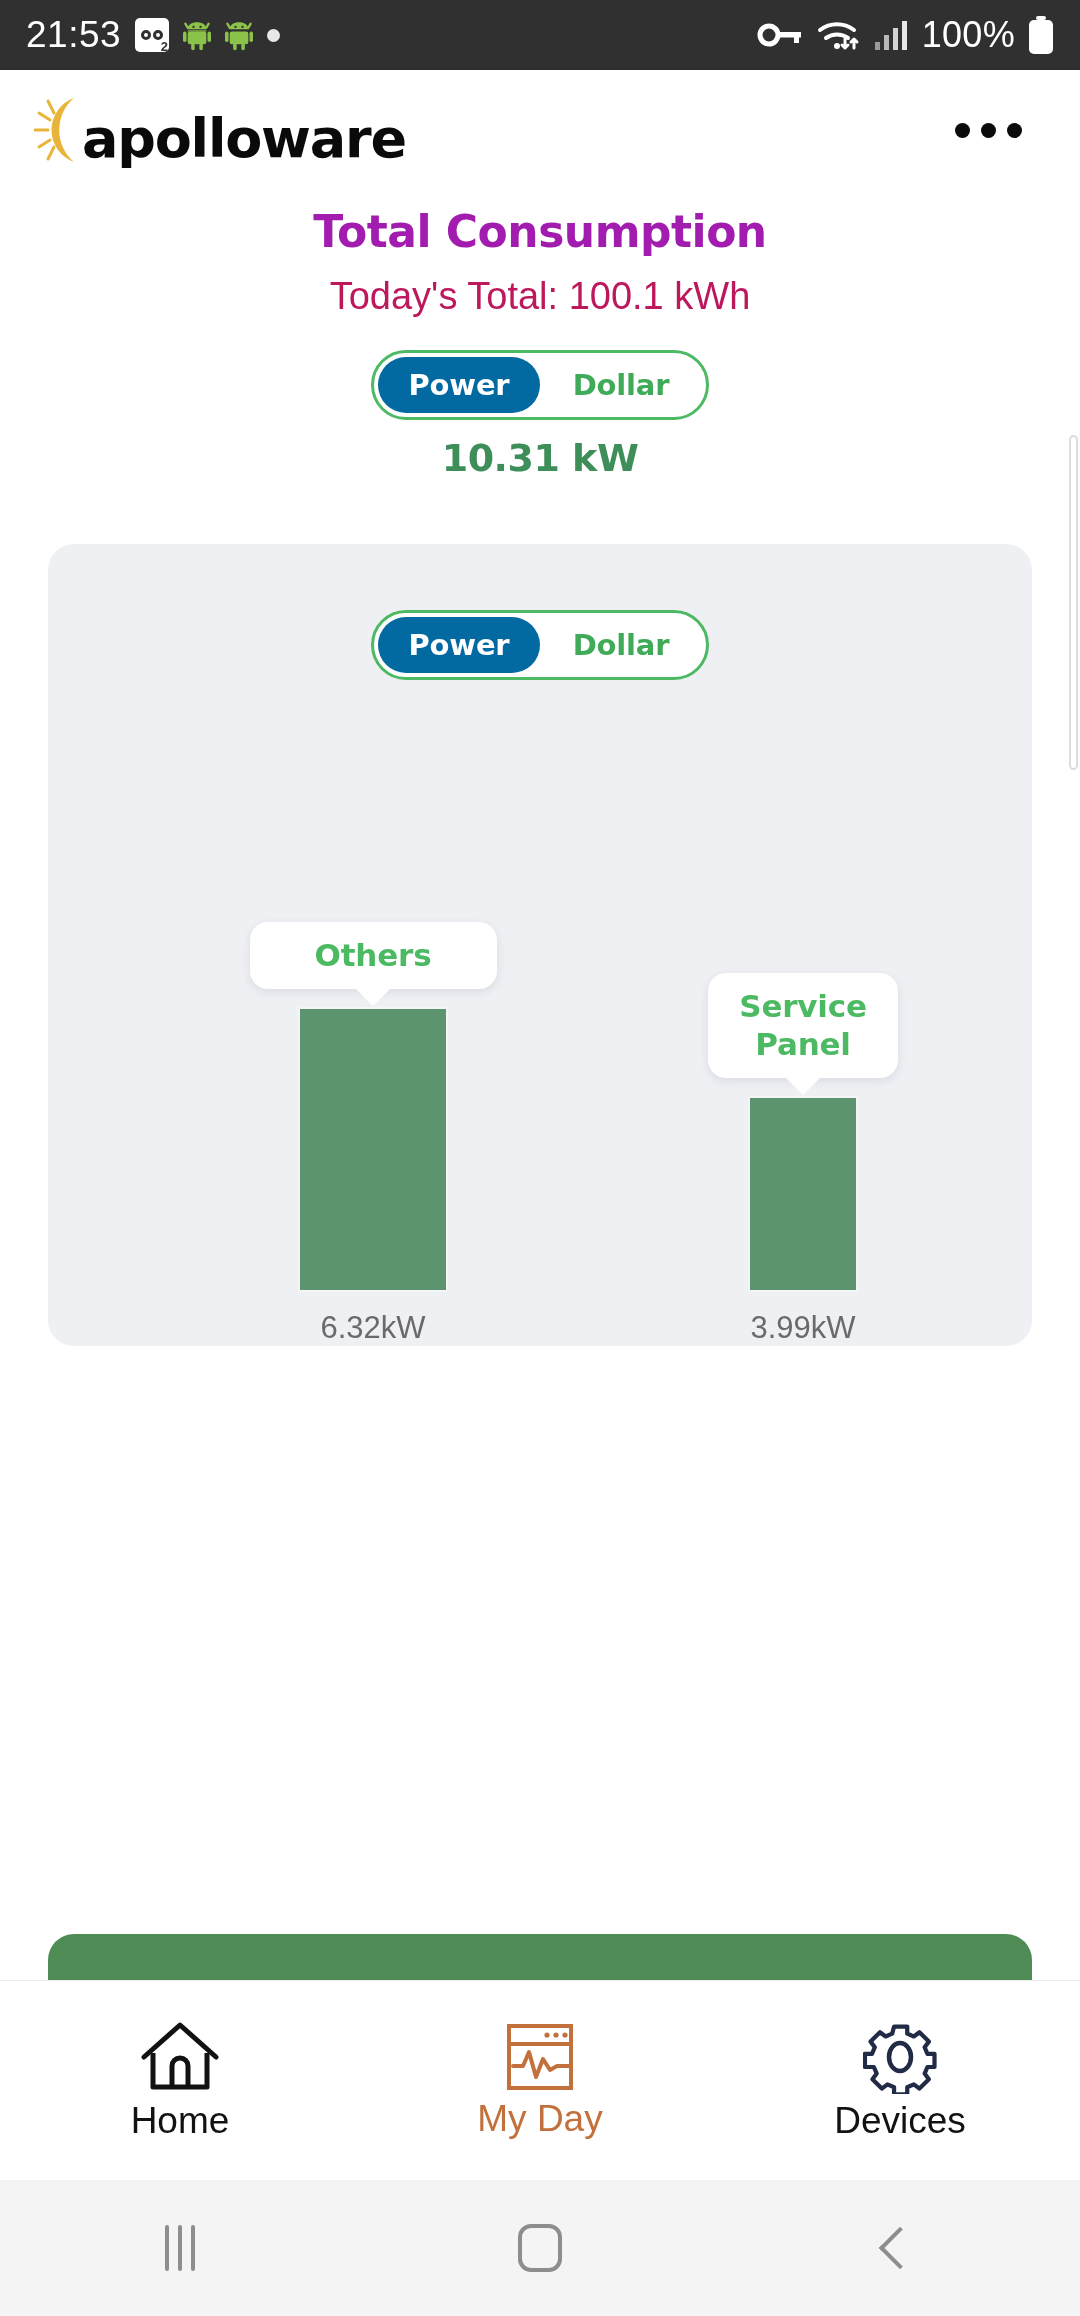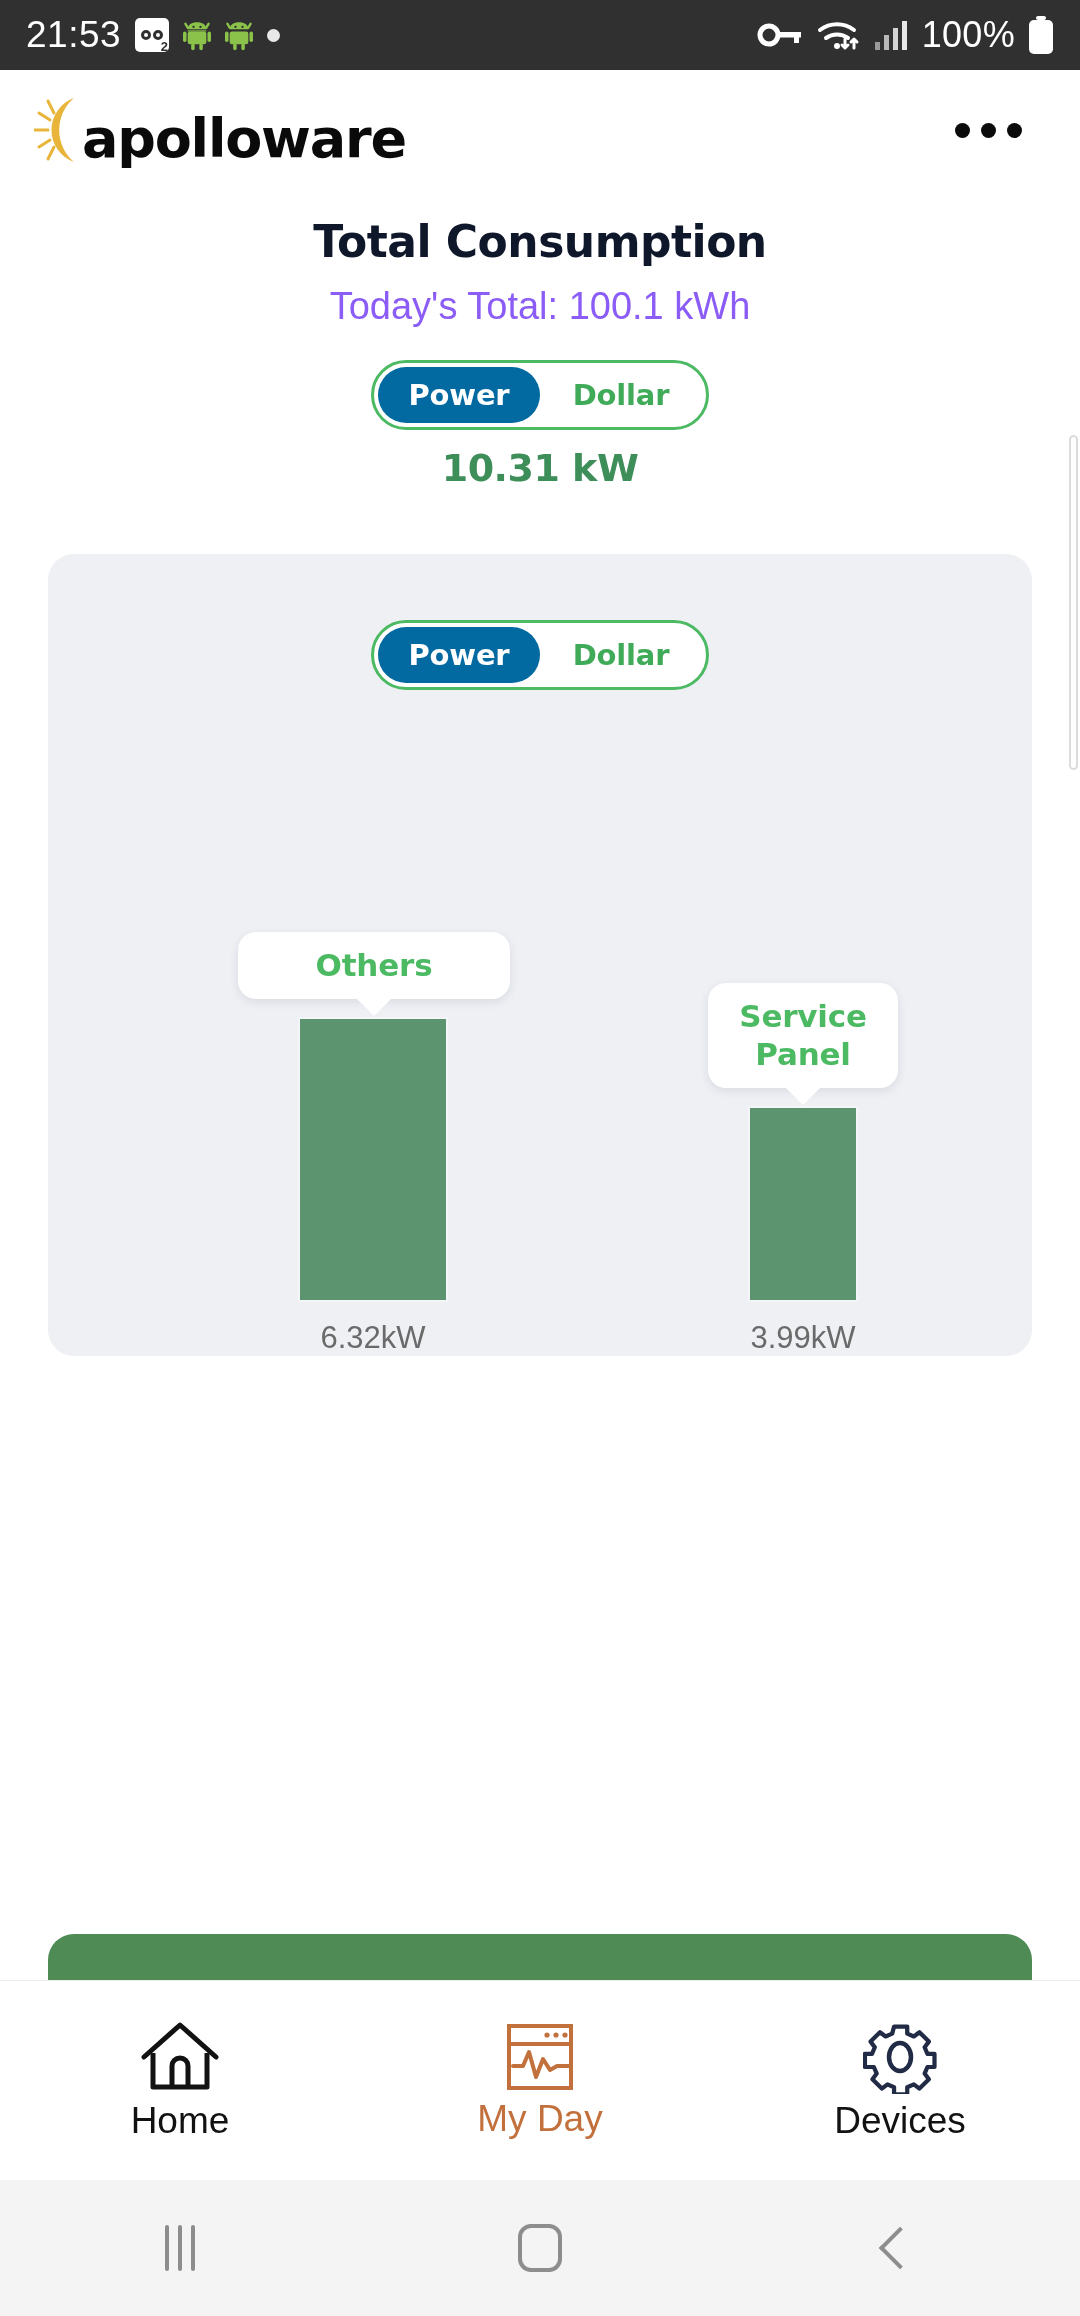--- a/index.html
+++ b/index.html
@@ -61,25 +61,25 @@
   }
   .scrollbar-thumb {
     position:absolute; right:2px; top:245px;
     width:9px; height:335px; border-radius:6px;
     background:#ffffff; border:2px solid #dcdcdc;
   }
 
   
   .sec-title {
     text-align:center; font-size:44px; font-weight:700;
-    color:#0f172a; letter-spacing:-.5px; margin-top:26px;
+    color:#a21caf; letter-spacing:-.5px; margin-top:16px;
     font-family:"DejaVu Sans", sans-serif;
   }
   .sec-sub {
-    text-align:center; font-size:38px; color:#8b5cf6;
+    text-align:center; font-size:38px; color:#be185d;
     margin-top:18px; font-weight:400;
   }
 
   
   .toggle {
     margin:32px auto 0; width:338px; height:70px;
     border:3px solid #4cb963; border-radius:38px;
     background:#ffffff; display:flex; align-items:center;
     padding:4px; position:relative;
   }
@@ -283,21 +283,21 @@
 
   <div class="card">
     <div class="toggle">
       <div class="seg on">Power</div>
       <div class="seg off">Dollar</div>
     </div>
 
     <div class="chart-area">
 
       <div class="bar-col c1">
-        <div class="bubble" style="width:272px; margin:15px auto;">Others</div>
+        <div class="bubble" style="width:247px; margin:15px auto;">Others</div>
         <div class="bar" style="width:150px; height:285px;"></div>
         <div class="bar-label">6.32kW</div>
       </div>
 
       <div class="bar-col c2">
         <div class="bubble" style="width:190px; margin:72px auto 0;">Service Panel</div>
         <div class="bar" style="width:110px; height:196px;"></div>
         <div class="bar-label">3.99kW</div>
       </div>
 

